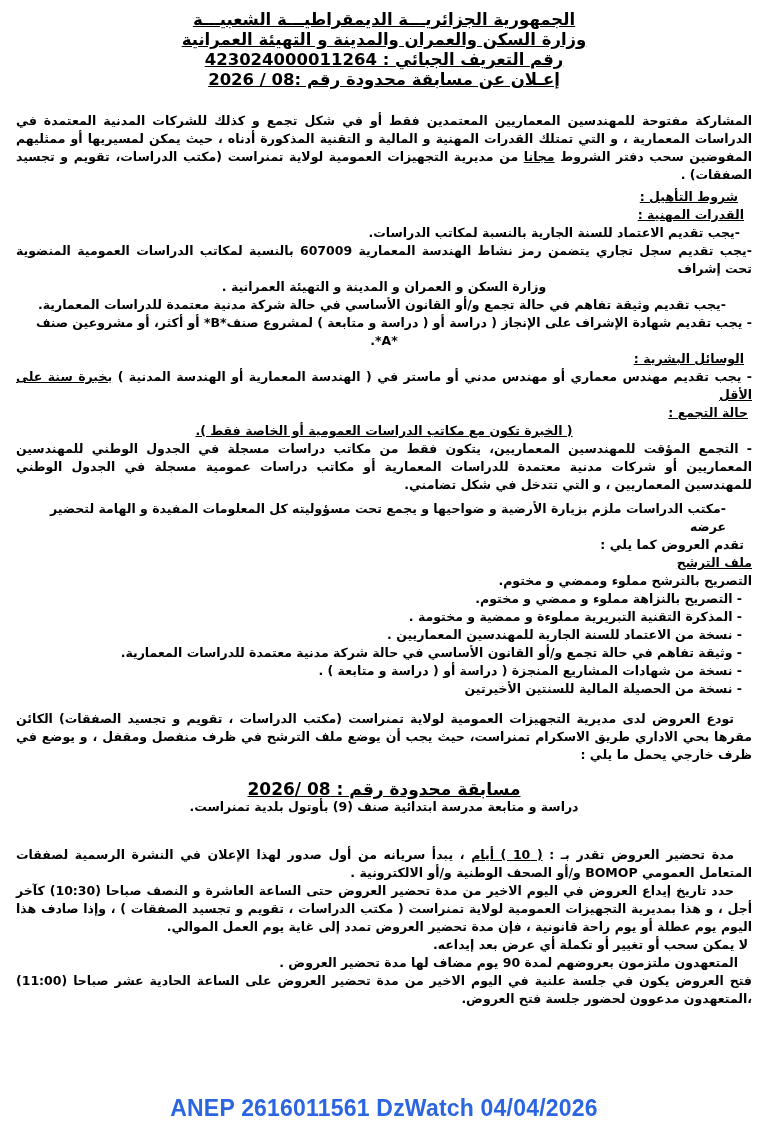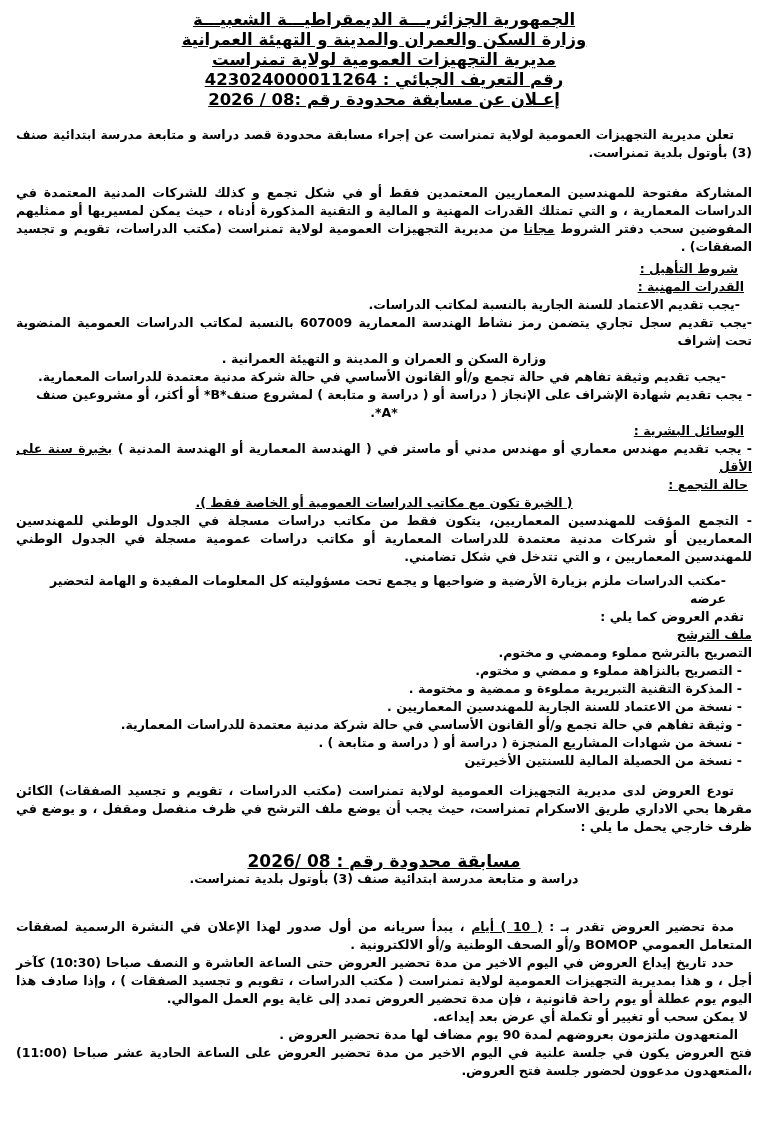--- a/index.html
+++ b/index.html
@@ -29,26 +29,24 @@
   }
 </style>
 </head>
 <body>
 
 <div class="page">
 
   <div>
     <div class="hl"><span>الجمهورية الجزائريـــة الديمقراطيـــة الشعبيـــة</span></div>
     <div class="hl"><span>وزارة السكن والعمران والمدينة و التهيئة العمرانية</span></div>
-    <div class="hl"><span>مديرية التجهيزات العمومية لولاية تمنراست</span></div>
     <div class="hl"><span>رقم التعريف الجبائي : 423024000011264</span></div>
     <div class="hl"><span>إعـلان عن مسابقة محدودة رقم :08 / 2026</span></div>
   </div>
 
-  <p class="b just ind mt16">تعلن مديرية التجهيزات العمومية لولاية تمنراست عن إجراء مسابقة محدودة قصد دراسة و متابعة مدرسة ابتدائية صنف (3) بأوتول بلدية تمنراست.</p>
 
   <p class="b just mt22"><span>المشاركة مفتوحة للمهندسين المعماريين المعتمدين فقط أو في شكل تجمع و كذلك للشركات المدنية المعتمدة في الدراسات المعمارية ، و التي تمتلك القدرات المهنية و المالية و التقنية المذكورة أدناه ، حيث يمكن لمسيريها أو ممثليهم المفوضين سحب دفتر الشروط </span><span class="u">مجانا</span><span>  من مديرية التجهيزات العمومية لولاية تمنراست (مكتب الدراسات، تقويم و تجسيد الصفقات) .</span></p>
 
   <div class="b pr14 mt4"><span class="u">شروط التأهيل :</span></div>
   <div class="b pr8"><span class="u">القدرات المهنية :</span></div>
 
   <div class="b pr12">-يجب تقديم الاعتماد للسنة الجارية بالنسبة لمكاتب الدراسات.</div>
   <div class="b just">-يجب تقديم سجل تجاري يتضمن رمز نشاط الهندسة المعمارية 607009 بالنسبة لمكاتب الدراسات العمومية المنضوية تحت إشراف</div>
   <div class="b c">وزارة السكن و العمران و المدينة و التهيئة العمرانية .</div>
   <div class="b pr26">-يجب تقديم وثيقة تفاهم في حالة تجمع و/أو القانون الأساسي في حالة شركة مدنية معتمدة للدراسات المعمارية.</div>
@@ -70,24 +68,25 @@
   <div class="b pr10">- التصريح بالنزاهة مملوء و ممضي و مختوم.</div>
   <div class="b pr10">- المذكرة التقنية التبريرية  مملوءة و ممضية و مختومة .</div>
   <div class="b pr10">- نسخة من الاعتماد للسنة الجارية للمهندسين المعماريين .</div>
   <div class="b pr10">- وثيقة تفاهم في حالة تجمع و/أو القانون الأساسي في حالة شركة مدنية معتمدة للدراسات المعمارية.</div>
   <div class="b pr10">- نسخة من شهادات المشاريع المنجزة ( دراسة أو ( دراسة و متابعة ) .</div>
   <div class="b pr10">- نسخة من الحصيلة المالية للسنتين الأخيرتين</div>
 
   <p class="b just ind mt12">تودع العروض لدى مديرية التجهيزات العمومية لولاية تمنراست (مكتب الدراسات ، تقويم و تجسيد الصفقات) الكائن مقرها بحي الاداري طريق الاسكرام  تمنراست، حيث  يجب أن يوضع ملف الترشح في ظرف منفصل ومقفل  ، و يوضع في ظرف خارجي يحمل ما يلي  :</p>
 
   <div class="b c contest mt16"><span class="u">مسابقة محدودة رقم :  08 /2026</span></div>
-  <div class="b c">دراسة و متابعة مدرسة ابتدائية صنف (3) بأوتول بلدية تمنراست.</div>
+  <div class="b c">دراسة و متابعة مدرسة ابتدائية صنف (9) بأوتول بلدية تمنراست.</div>
 
   <p class="b just ind mt26"><span>مدة تحضير العروض تقدر بـ : </span><span class="u">( 10 ) أيام</span><span> ، يبدأ سريانه من أول صدور لهذا الإعلان في النشرة الرسمية لصفقات المتعامل العمومي BOMOP و/أو الصحف الوطنية و/أو الالكترونية .</span></p>
 
   <p class="b just ind">حدد تاريخ إيداع العروض في اليوم الاخير من مدة تحضير العروض حتى الساعة العاشرة و النصف صباحا (10:30) كآخر أجل ، و هذا بمديرية التجهيزات العمومية لولاية تمنراست ( مكتب الدراسات ، تقويم و تجسيد الصفقات ) ، وإذا صادف هذا اليوم يوم عطلة أو يوم راحة قانونية ، فإن مدة تحضير العروض تمدد إلى غاية يوم العمل الموالي.</p>
 
   <div class="b pr4">لا يمكن سحب أو تغيير أو تكملة أي عرض بعد إيداعه.</div>
   <div class="b pr14">المتعهدون ملتزمون بعروضهم لمدة 90 يوم مضاف لها مدة تحضير العروض .</div>
   <p class="b just">فتح العروض يكون في جلسة علنية في اليوم الاخير من مدة تحضير العروض على الساعة الحادية عشر صباحا (11:00) ،المتعهدون مدعوون لحضور جلسة فتح العروض.</p>
 
+  <div class="footer">ANEP 2616011561 DzWatch 04/04/2026</div>
 
 </div>
 
 </body></html>

